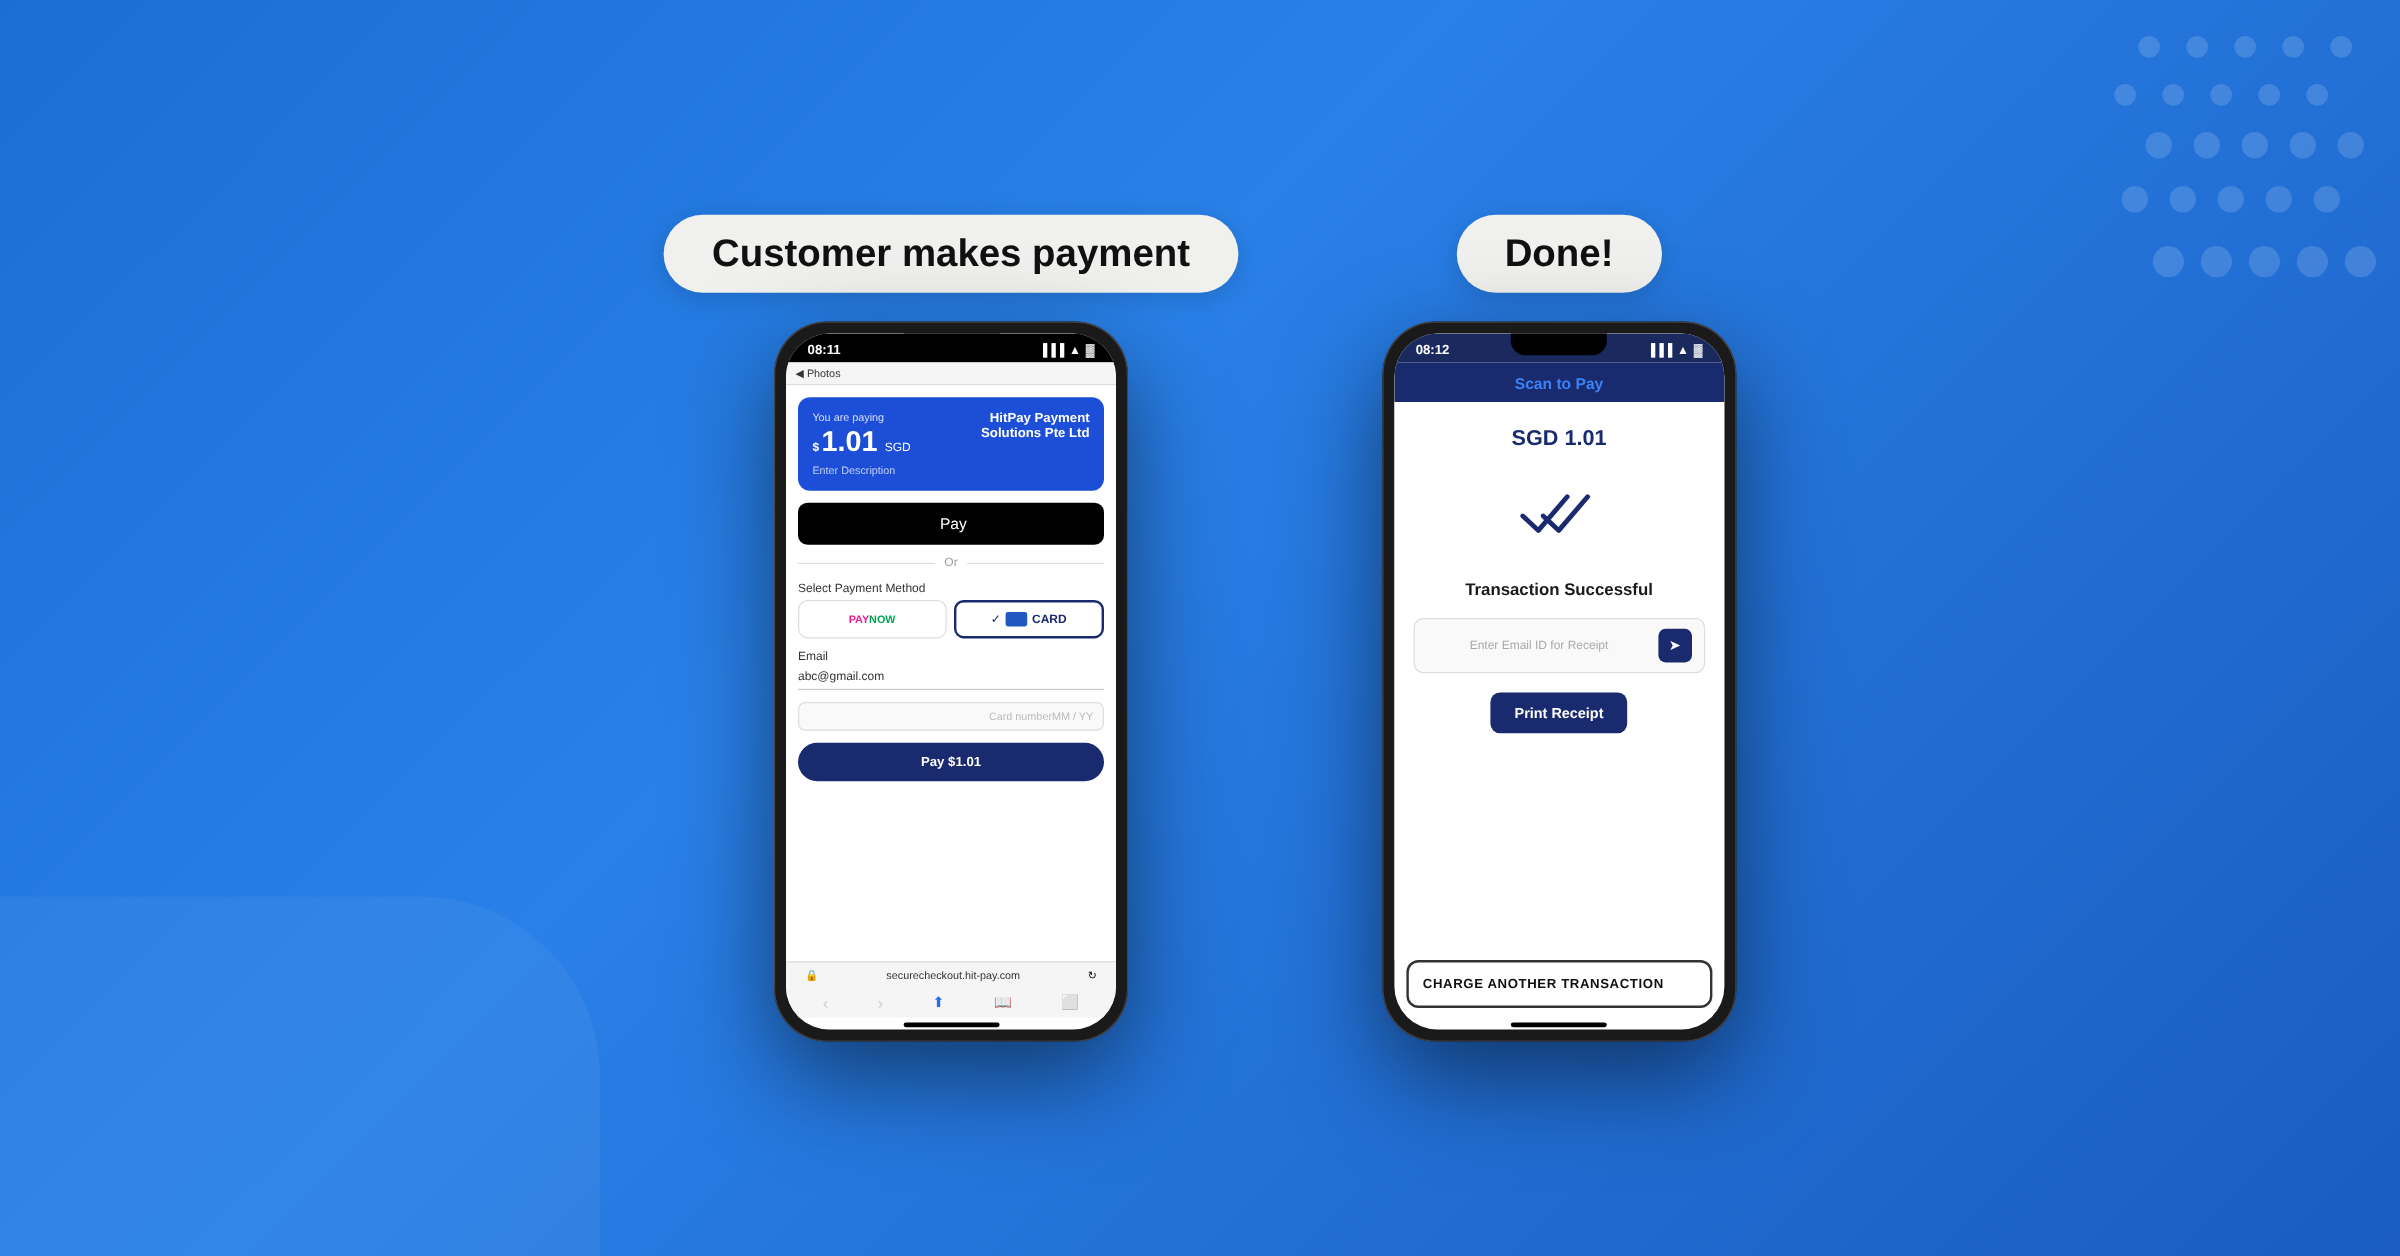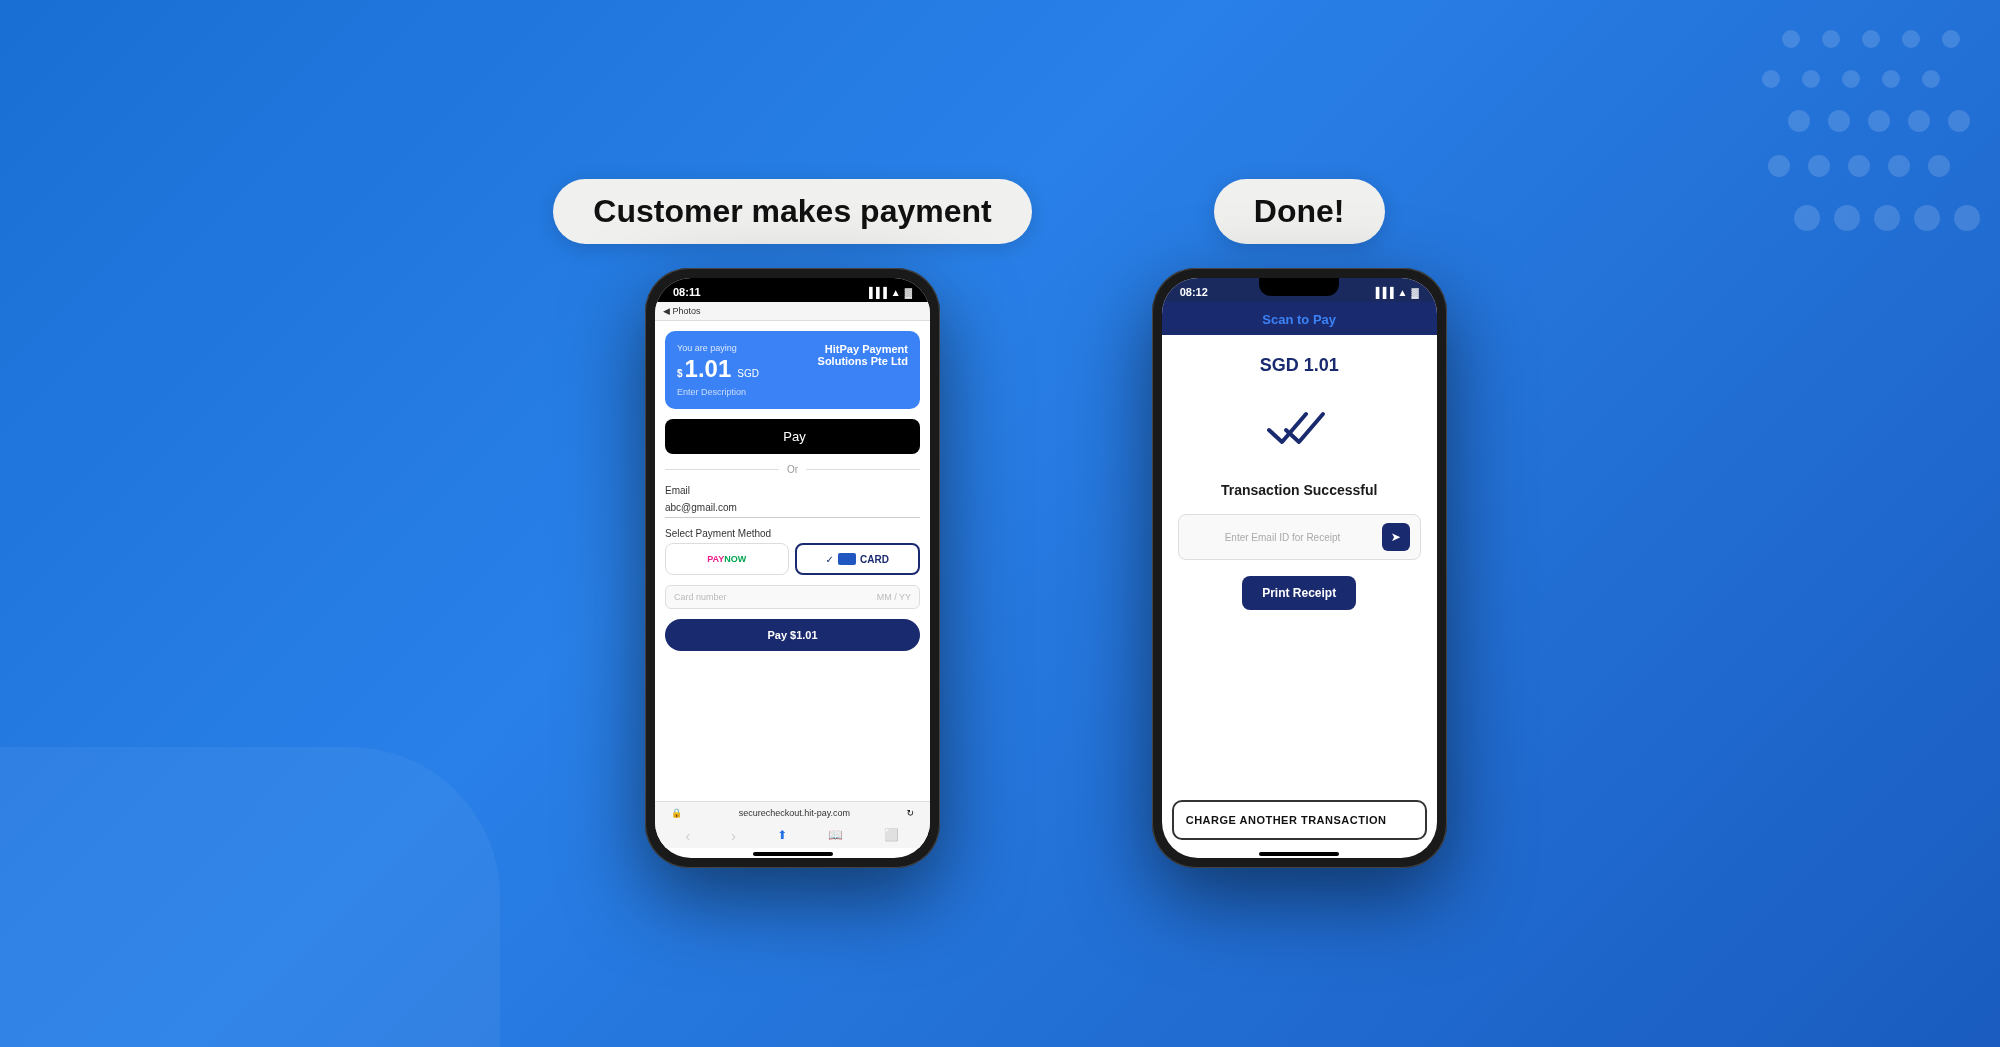--- a/index.html
+++ b/index.html
@@ -144,21 +144,21 @@
     .payment-content {
       flex: 1;
       overflow: hidden;
       padding: 10px;
       display: flex;
       flex-direction: column;
       gap: 10px;
     }
 
     .payment-header-card {
-      background: #3b82f6;
+      background: #1d4ed8;
       border-radius: 10px;
       padding: 12px;
       color: #fff;
       display: flex;
       justify-content: space-between;
       align-items: flex-start;
     }
 
     .paying-label {
       font-size: 9px;
@@ -301,21 +301,21 @@
       font-size: 10px;
       font-weight: 700;
       color: #1a2a6e;
     }
 
     .card-number-row {
       border: 1px solid #ddd;
       border-radius: 6px;
       padding: 6px 8px;
       display: flex;
-      justify-content: space-between;
+      justify-content: flex-end;
       align-items: center;
       background: #f9f9f9;
     }
 
     .card-num-placeholder {
       font-size: 9px;
       color: #bbb;
     }
 
     .card-expiry {
@@ -518,39 +518,39 @@
             <span> Pay</span>
           </div>
 
           <div class="or-divider">
             <div class="or-line"></div>
             <span>Or</span>
             <div class="or-line"></div>
           </div>
 
           <div>
-            <div class="field-label">Email</div>
-            <div class="field-input">abc@gmail.com</div>
-          </div>
-
-          <div>
             <div class="payment-method-label">Select Payment Method</div>
             <div class="payment-methods">
               <div class="pay-now-btn">
                 <span class="pay-now-logo">PAY</span>
                 <span class="pay-now-now">NOW</span>
               </div>
               <div class="card-btn">
                 <span class="card-check">✓</span>
                 <div class="card-icon-blue"></div>
                 <span class="card-label">CARD</span>
               </div>
             </div>
           </div>
 
+          <div>
+            <div class="field-label">Email</div>
+            <div class="field-input">abc@gmail.com</div>
+          </div>
+
           <div class="card-number-row">
             <span class="card-num-placeholder">Card number</span>
             <span class="card-expiry">MM / YY</span>
           </div>
 
           <div class="pay-btn">Pay $1.01</div>
 
         </div>
 
         <div class="browser-bottom">

